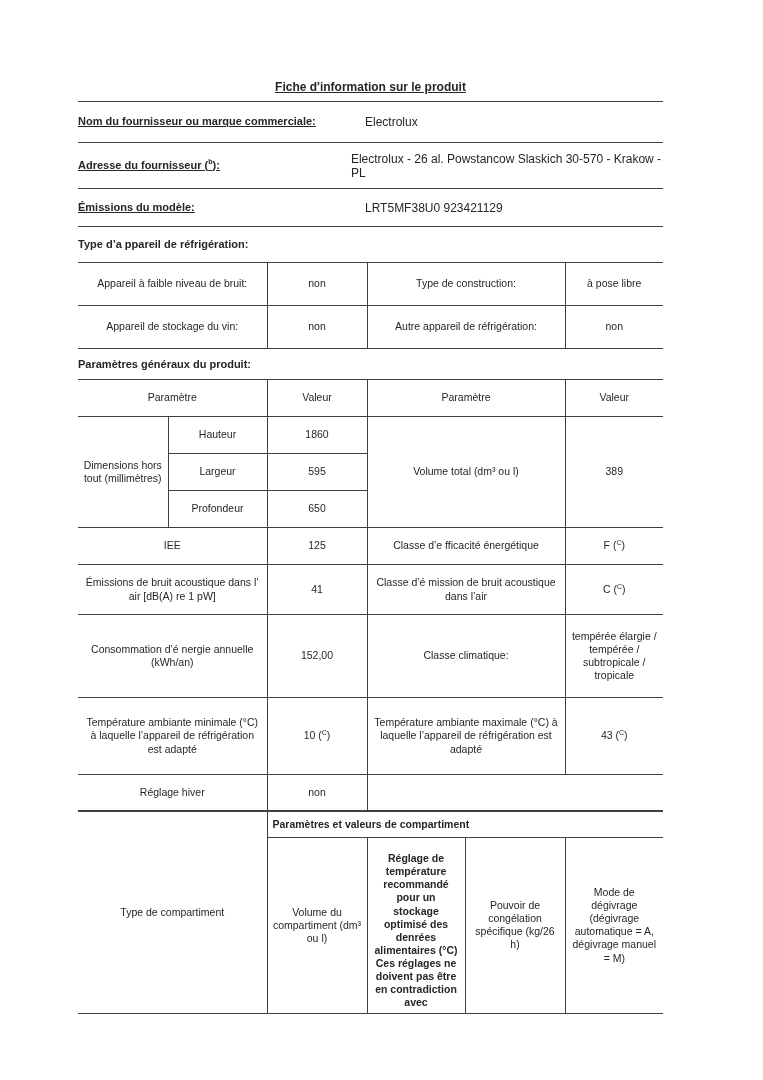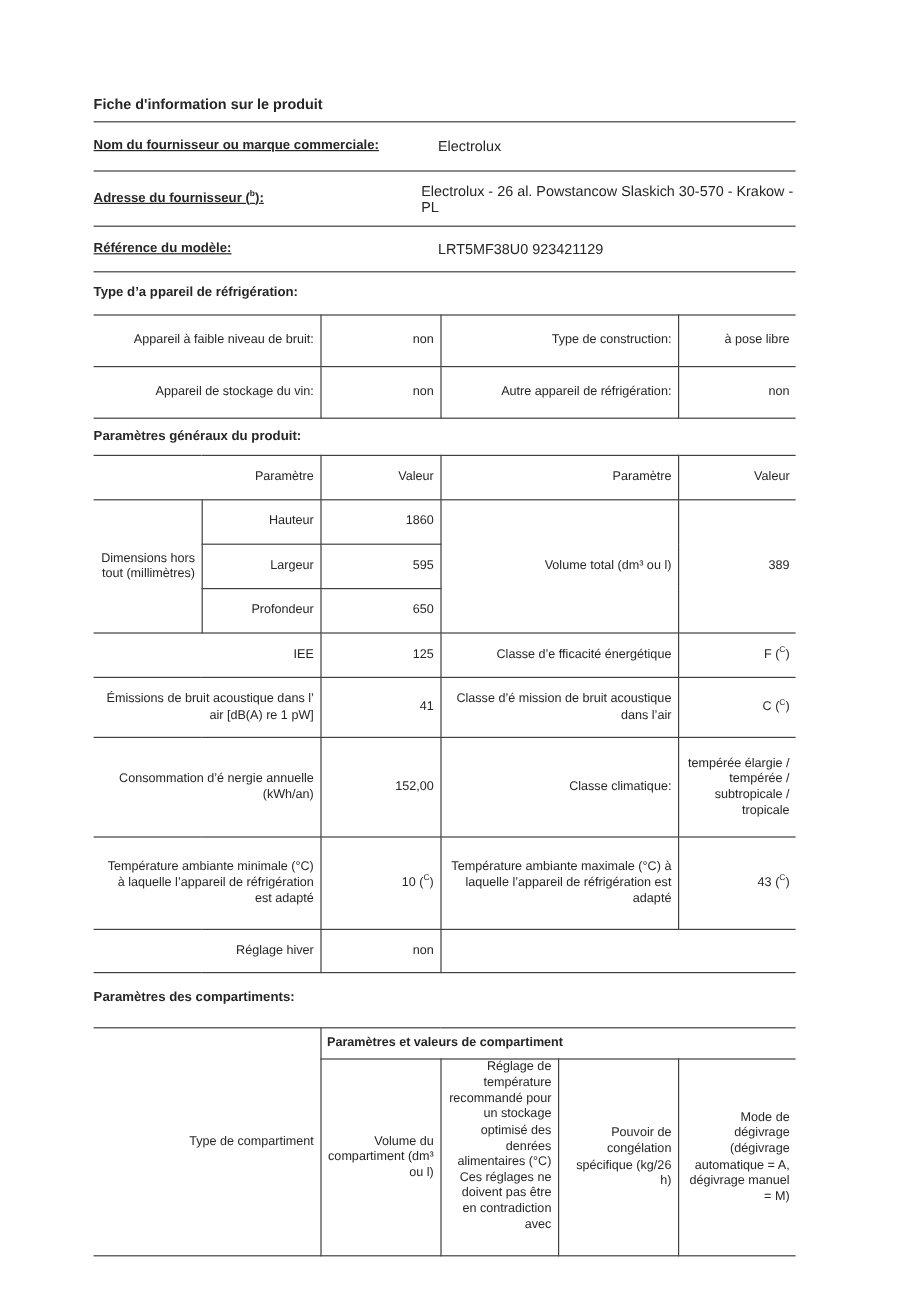--- a/index.html
+++ b/index.html
@@ -5,22 +5,23 @@
   html,body { margin:0; padding:0; background:#ffffff; }
   .page {
     width:763px; height:1080px; position:relative; overflow:hidden;
     background:#ffffff; color:#262626;
     font-family:"Liberation Sans","DejaVu Sans",sans-serif;
   }
   .content { margin-left:78px; width:585px; }
 
   .doc-title {
     padding-top:80px; padding-bottom:7px;
-    text-align:left; font-weight:bold; font-size:12px;
+    text-align:center; font-weight:bold; font-size:12px;
     border-bottom:1.5px solid #404040;
+    text-decoration:underline;
   }
 
   .info-row { display:flex; align-items:center; border-bottom:1.5px solid #404040; }
   .info-row .lab { width:287px; font-weight:bold; font-size:11px; line-height:1.25;text-decoration:underline; }
   .info-row .val { font-size:12px; }
   .ir1 { height:40px; } .ir2 { height:45px; } .ir3 { height:37px; }
 
   .sec-heading { font-weight:bold; font-size:11px; }
   .sh1 { margin:11px 0 12px 0; }
   .sh2 { margin:9px 0 9px 0; }
@@ -28,30 +29,30 @@
 
   table.tbl { border-collapse:collapse; table-layout:fixed; width:585px; }
   table.tbl td {
     border:1.5px solid #404040;
     font-size:10.5px; line-height:1.25;
     padding:3px 5px; vertical-align:middle;
     overflow:hidden;
   }
   table.tbl tr > td:first-child { border-left:none; }
   table.tbl tr > td:last-child  { border-right:none; }
-  td.lbl { text-align:right; }
-  td.ctr { text-align:right; }
+  td.lbl { text-align:center; }
+  td.ctr { text-align:center; }
 
   .t-type tr { height:43px; }
 
   .t-comp td { border-bottom:none; }
   .t-comp td.grp-h { border-bottom:1.5px solid #404040; text-align:left;font-weight:bold; }
   .t-comp tr.r-grp { height:26px; }
   .t-comp tr.r-sub { height:164px; }
-  .t-comp td.topcell { vertical-align:top; padding-top:0; }
+  .t-comp td.topcell { vertical-align:top; padding-top:14px;font-weight:bold; }
 
   .h37 { height:37px; } .h50 { height:50px; } .h83 { height:83px; }
   .h77 { height:77px; } .h36 { height:36px; }
 
   sup { font-size:7px; line-height:0; }
 </style>
 </head>
 <body>
 
 <div class="page">
@@ -63,21 +64,21 @@
       <div class="lab">Nom du fournisseur ou marque commerciale:</div>
       <div class="val">Electrolux</div>
     </div>
 
     <div class="info-row ir2">
       <div class="lab"><span>Adresse du fournisseur (</span><sup>b</sup><span>):</span></div>
       <div class="val">Electrolux - 26 al. Powstancow Slaskich 30-570 - Krakow - PL</div>
     </div>
 
     <div class="info-row ir3">
-      <div class="lab">Référence du modèle:</div>
+      <div class="lab">Émissions du modèle:</div>
       <div class="val">LRT5MF38U0 923421129</div>
     </div>
 
     <div class="sec-heading sh1">Type d’a ppareil de réfrigération:</div>
 
     <table class="tbl t-type">
       <colgroup>
           <col style="width:189px">
           <col style="width:100px">
           <col style="width:198px">
@@ -156,21 +157,20 @@
         <td class="ctr"><span>43 (</span><sup>C</sup><span>)</span></td>
       </tr>
       <tr class="h36">
         <td colspan="2" class="lbl">Réglage hiver</td>
         <td class="ctr">non</td>
         <td colspan="2" class="lbl"></td>
       </tr>
     </tbody>
       </table>
 
-    <div class="sec-heading sh3">Paramètres des compartiments:</div>
 
     <table class="tbl t-comp">
       <colgroup>
           <col style="width:189px">
           <col style="width:100px">
           <col style="width:98px">
           <col style="width:100px">
           <col style="width:98px">
         </colgroup>
       <tbody>

